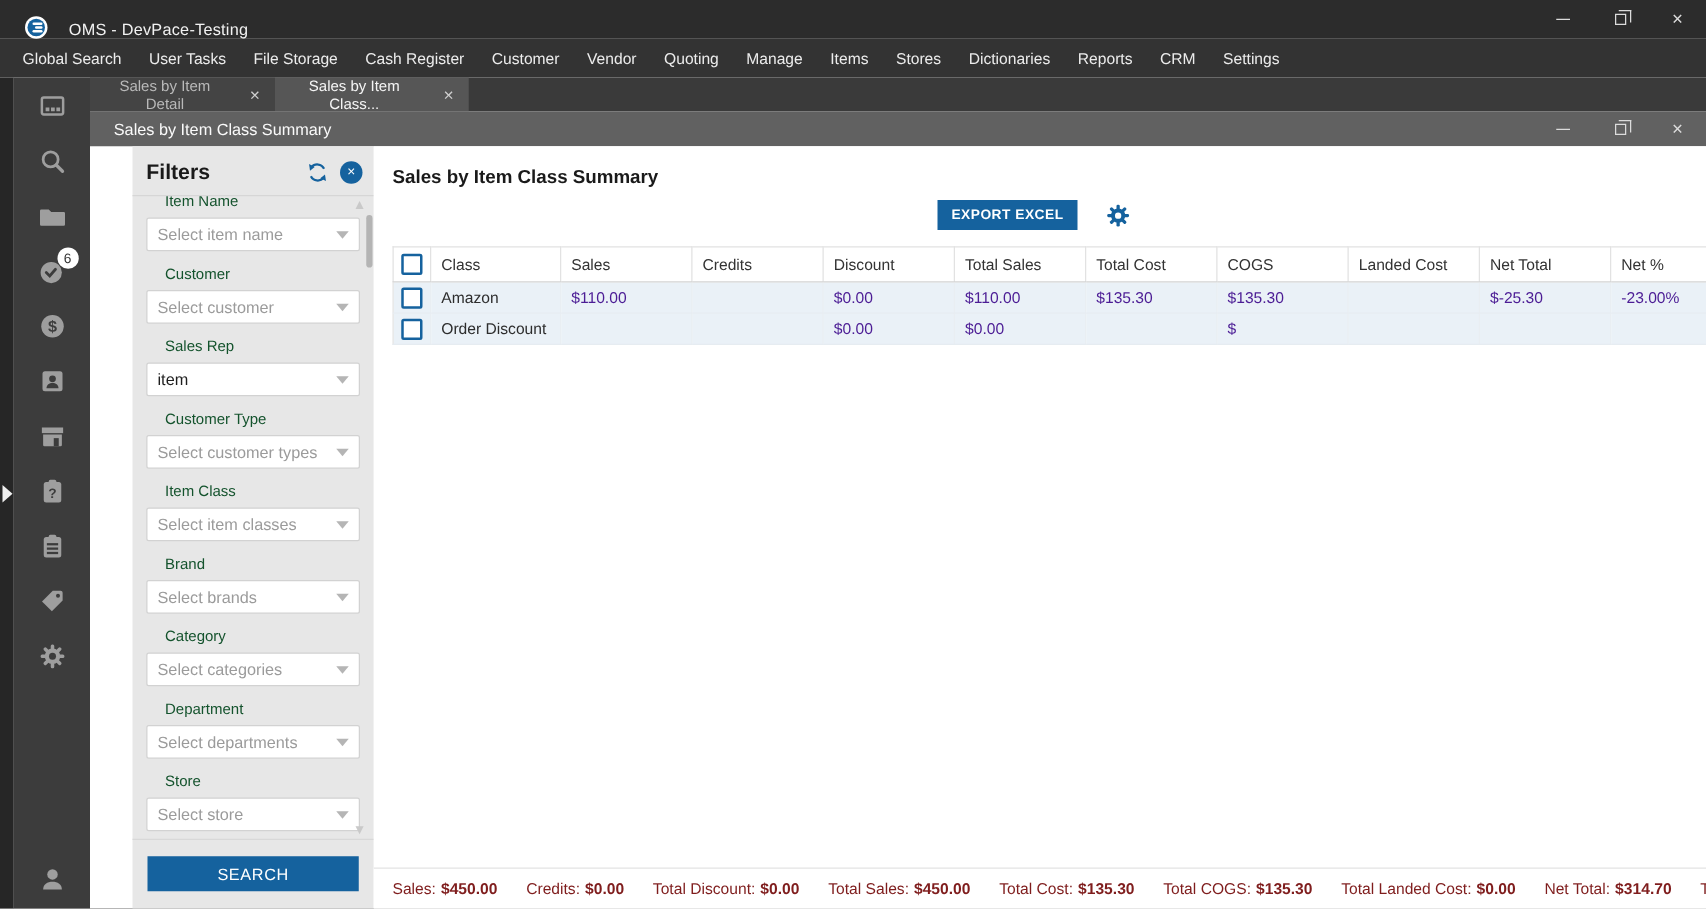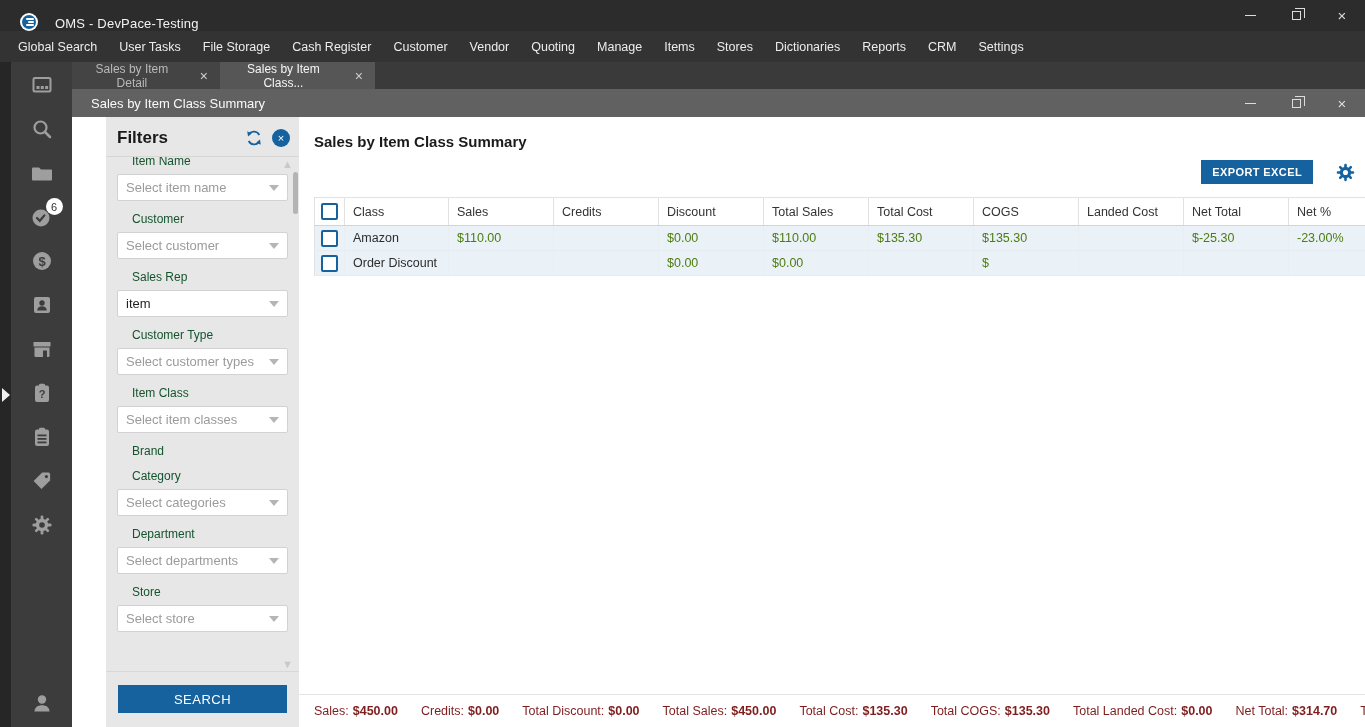--- a/index.html
+++ b/index.html
@@ -62,32 +62,32 @@
   .f-placeholder { font-size:13px; color:#9b9b9b; flex:1; white-space:nowrap; overflow:hidden; }
   .f-value { font-size:13px; color:#1e1e1e; flex:1; }
   .dd-arrow { width:0; height:0; border-left:5px solid transparent; border-right:5px solid transparent; border-top:6px solid #b5b5b5; }
   .panel-scrollthumb { position:absolute; right:1px; top:55px; width:5px; height:42px; background:#b4b4b4; border-radius:3px; }
   .filter-footer { padding:13px 12px 14px 12px; border-top:1px solid #d8d8d8; }
   .search-btn { width:100%; height:28px; background:#15629e; color:#fff; border:none; font-size:13px; font-family:inherit; letter-spacing:.5px; }
 
   
   .main { flex:1; background:#fff; position:relative; display:flex; flex-direction:column; min-width:0; }
   .report-title { font-size:15px; font-weight:bold; color:#1a1a1a; margin:16px 0 0 15px; }
-  .toolbar { display:flex; justify-content:flex-end; align-items:center; margin:10px 9px 0 0; gap:22px; }
+  .toolbar { display:flex; justify-content:center; align-items:center; margin:10px 9px 0 0; gap:22px; }
   .export-btn { background:#15629e; color:#fff; border:none; font-family:inherit; font-size:11px; font-weight:bold; letter-spacing:.4px; padding:6px 11px; height:24px; }
   .gear-btn { width:21px; height:21px; }
 
   
   .grid { margin:13px 0 0 15px; border-collapse:collapse; table-layout:fixed; width:1079px; }
   .grid th { height:28px; font-size:12.5px; font-weight:normal; color:#333; text-align:left; padding:0 8px; border-top:1px solid #e2e2e2; border-bottom:1px solid #d4d4d4; border-right:1px solid #e2e2e2; background:#fff; white-space:nowrap; }
   .grid th:first-child, .grid td:first-child { border-left:1px solid #e2e2e2; padding:0; text-align:center; }
   .grid td { height:25px; font-size:12.5px; padding:0 8px; border-bottom:1px solid #e6ecf1; border-right:1px solid #e9eef2; white-space:nowrap; }
   .grid tr.stripe td { background:#eaf1f7; }
   .cell-class { color:#2d2d2d; }
-  .cell-num { color:#4d7c0f; }
+  .cell-num { color:#4c1d95; }
   .cbx { width:17px; height:17px; border:2px solid #15629e; border-radius:2px; background:#fff; display:inline-block; vertical-align:middle; }
 
   
   .summary { position:absolute; left:0; right:0; bottom:0; height:33px; background:#fff; border-top:1px solid #e4e4e4; display:flex; align-items:center; padding-left:15px; gap:23px; white-space:nowrap; overflow:hidden; }
   .sum-item { font-size:12.5px; color:#7f1d1d; }
   .sum-item b { margin-left:4px; }
 </style>
 </head>
 <body>
 
@@ -295,20 +295,24 @@
               <span class="dd-arrow"></span>
             </div>
 
             <div class="f-label">Item Class</div>
             <div class="f-select">
               <span class="f-placeholder">Select item classes</span>
               <span class="dd-arrow"></span>
             </div>
 
             <div class="f-label">Brand</div>
+            <div class="f-select">
+              <span class="f-placeholder">Select brands</span>
+              <span class="dd-arrow"></span>
+            </div>
 
             <div class="f-label">Category</div>
             <div class="f-select">
               <span class="f-placeholder">Select categories</span>
               <span class="dd-arrow"></span>
             </div>
 
             <div class="f-label">Department</div>
             <div class="f-select">
               <span class="f-placeholder">Select departments</span>

